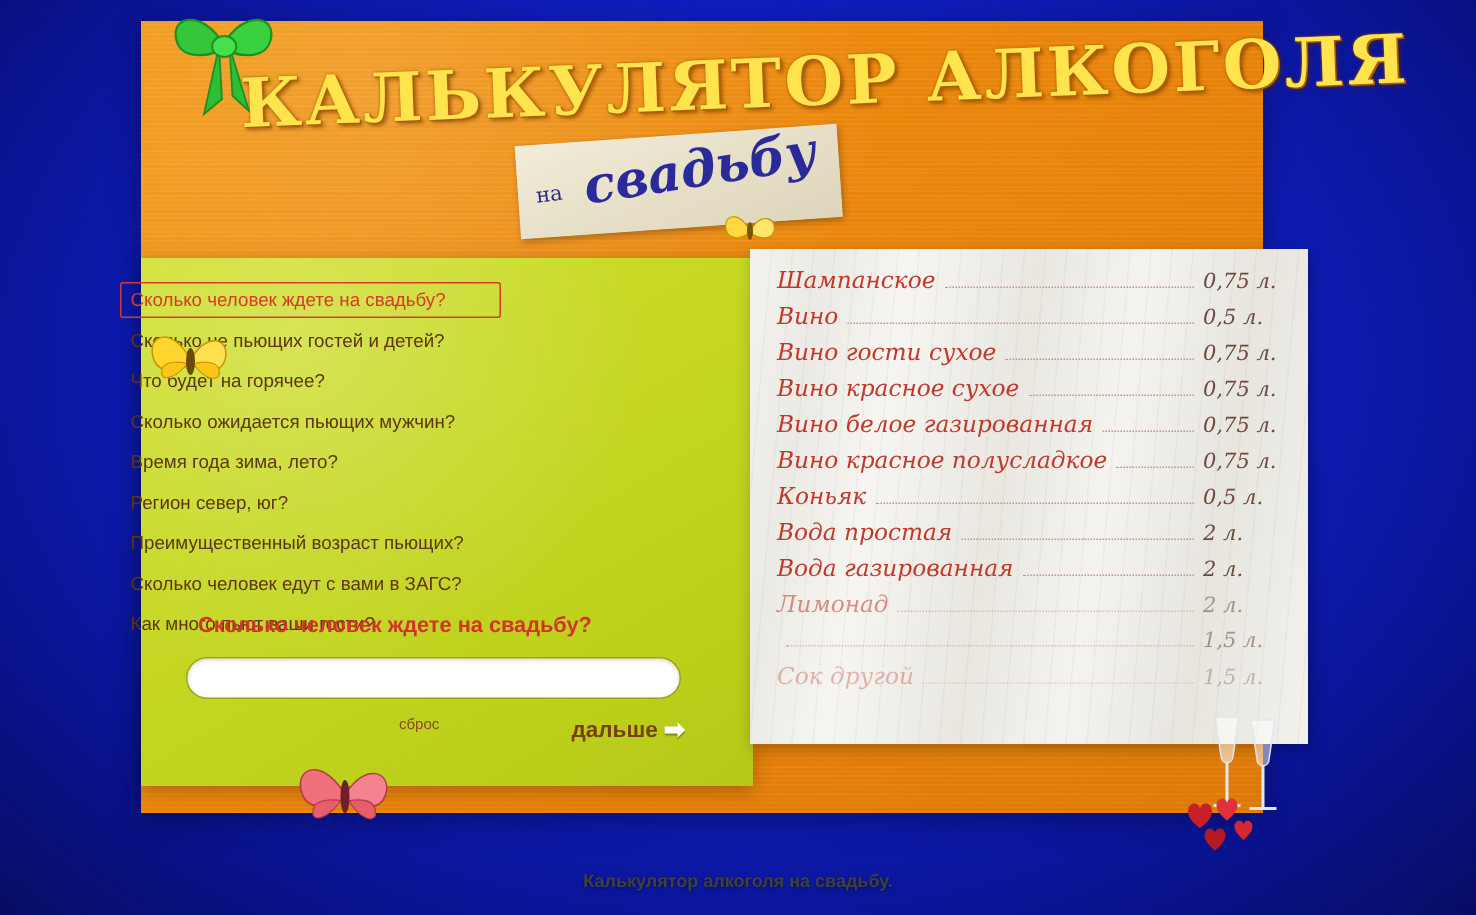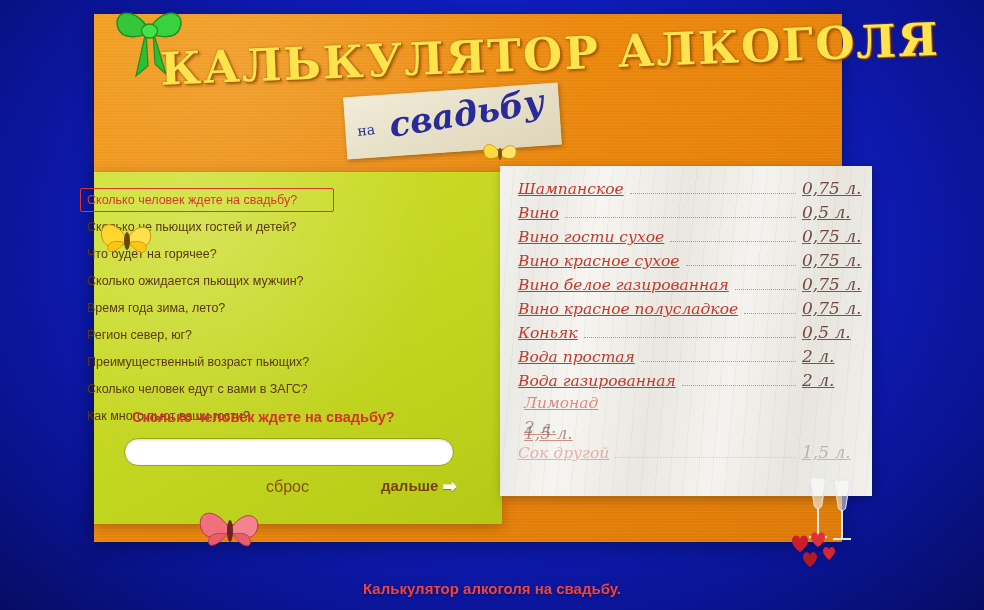--- a/index.html
+++ b/index.html
@@ -155,21 +155,21 @@
     font-family: "Liberation Sans", sans-serif;
     color: #333;
     box-sizing: border-box;
     outline: none;
   }
 
   .btn-reset {
     position: absolute;
     left: 266px;
     top: 478px;
-    font-size: 16px;
+    font-size: 10px;
     color: #8a4a12;
     cursor: pointer;
   }
   .btn-next {
     position: absolute;
     left: 381px;
     top: 476px;
     font-size: 15px;
     font-weight: bold;
     color: #7a3f0e;
@@ -212,37 +212,36 @@
   }
   .p-row {
     display: flex;
     align-items: baseline;
     height: 24px;
     font-family: "DejaVu Serif", serif;
     font-style: italic;
     font-size: 15.5px;
     color: #c0392b;
     white-space: nowrap;
-    text-decoration: underline;
   }
   .p-name { flex: 0 0 auto; }
   .p-dots {
     flex: 1 1 auto;
     border-bottom: 1.5px dotted #c98c86;
     margin: 0 6px 4px 6px;
     height: 12px;
   }
   .p-val {
     flex: 0 0 60px;
     text-align: left;
-    font-size: 17px;
+    font-size: 14px;
     color: #6f4a3d;
     font-style: italic;
   }
-  .p-row.faded { opacity: 0.55; flex-direction: column; }
+  .p-row.faded { opacity: 0.55; }
   .p-row.faded2 { opacity: 0.35; }
 
   
   .bfly { position: absolute; }
 
   
   .glasses {
     position: absolute;
     left: 800px;
     top: 470px;
@@ -257,23 +256,23 @@
     height: 44px;
   }
 
   
   .footer {
     position: absolute;
     left: 0;
     top: 580px;
     width: 984px;
     text-align: center;
-    font-size: 15px;
+    font-size: 12px;
     font-weight: bold;
-    color: #ef4444;
+    color: #404040;
     text-shadow: 0 1px 2px rgba(0,0,0,0.5);
   }
 </style>
 </head>
 <body>
 
 <div class="orange-panel"></div>
 
 <svg class="bow" viewBox="0 0 82 76">
   <path d="M41 26 C28 2, 4 6, 10 24 C14 36, 32 34, 41 28 Z" fill="#35c63a" stroke="#1f8f24" stroke-width="1.5"></path>

